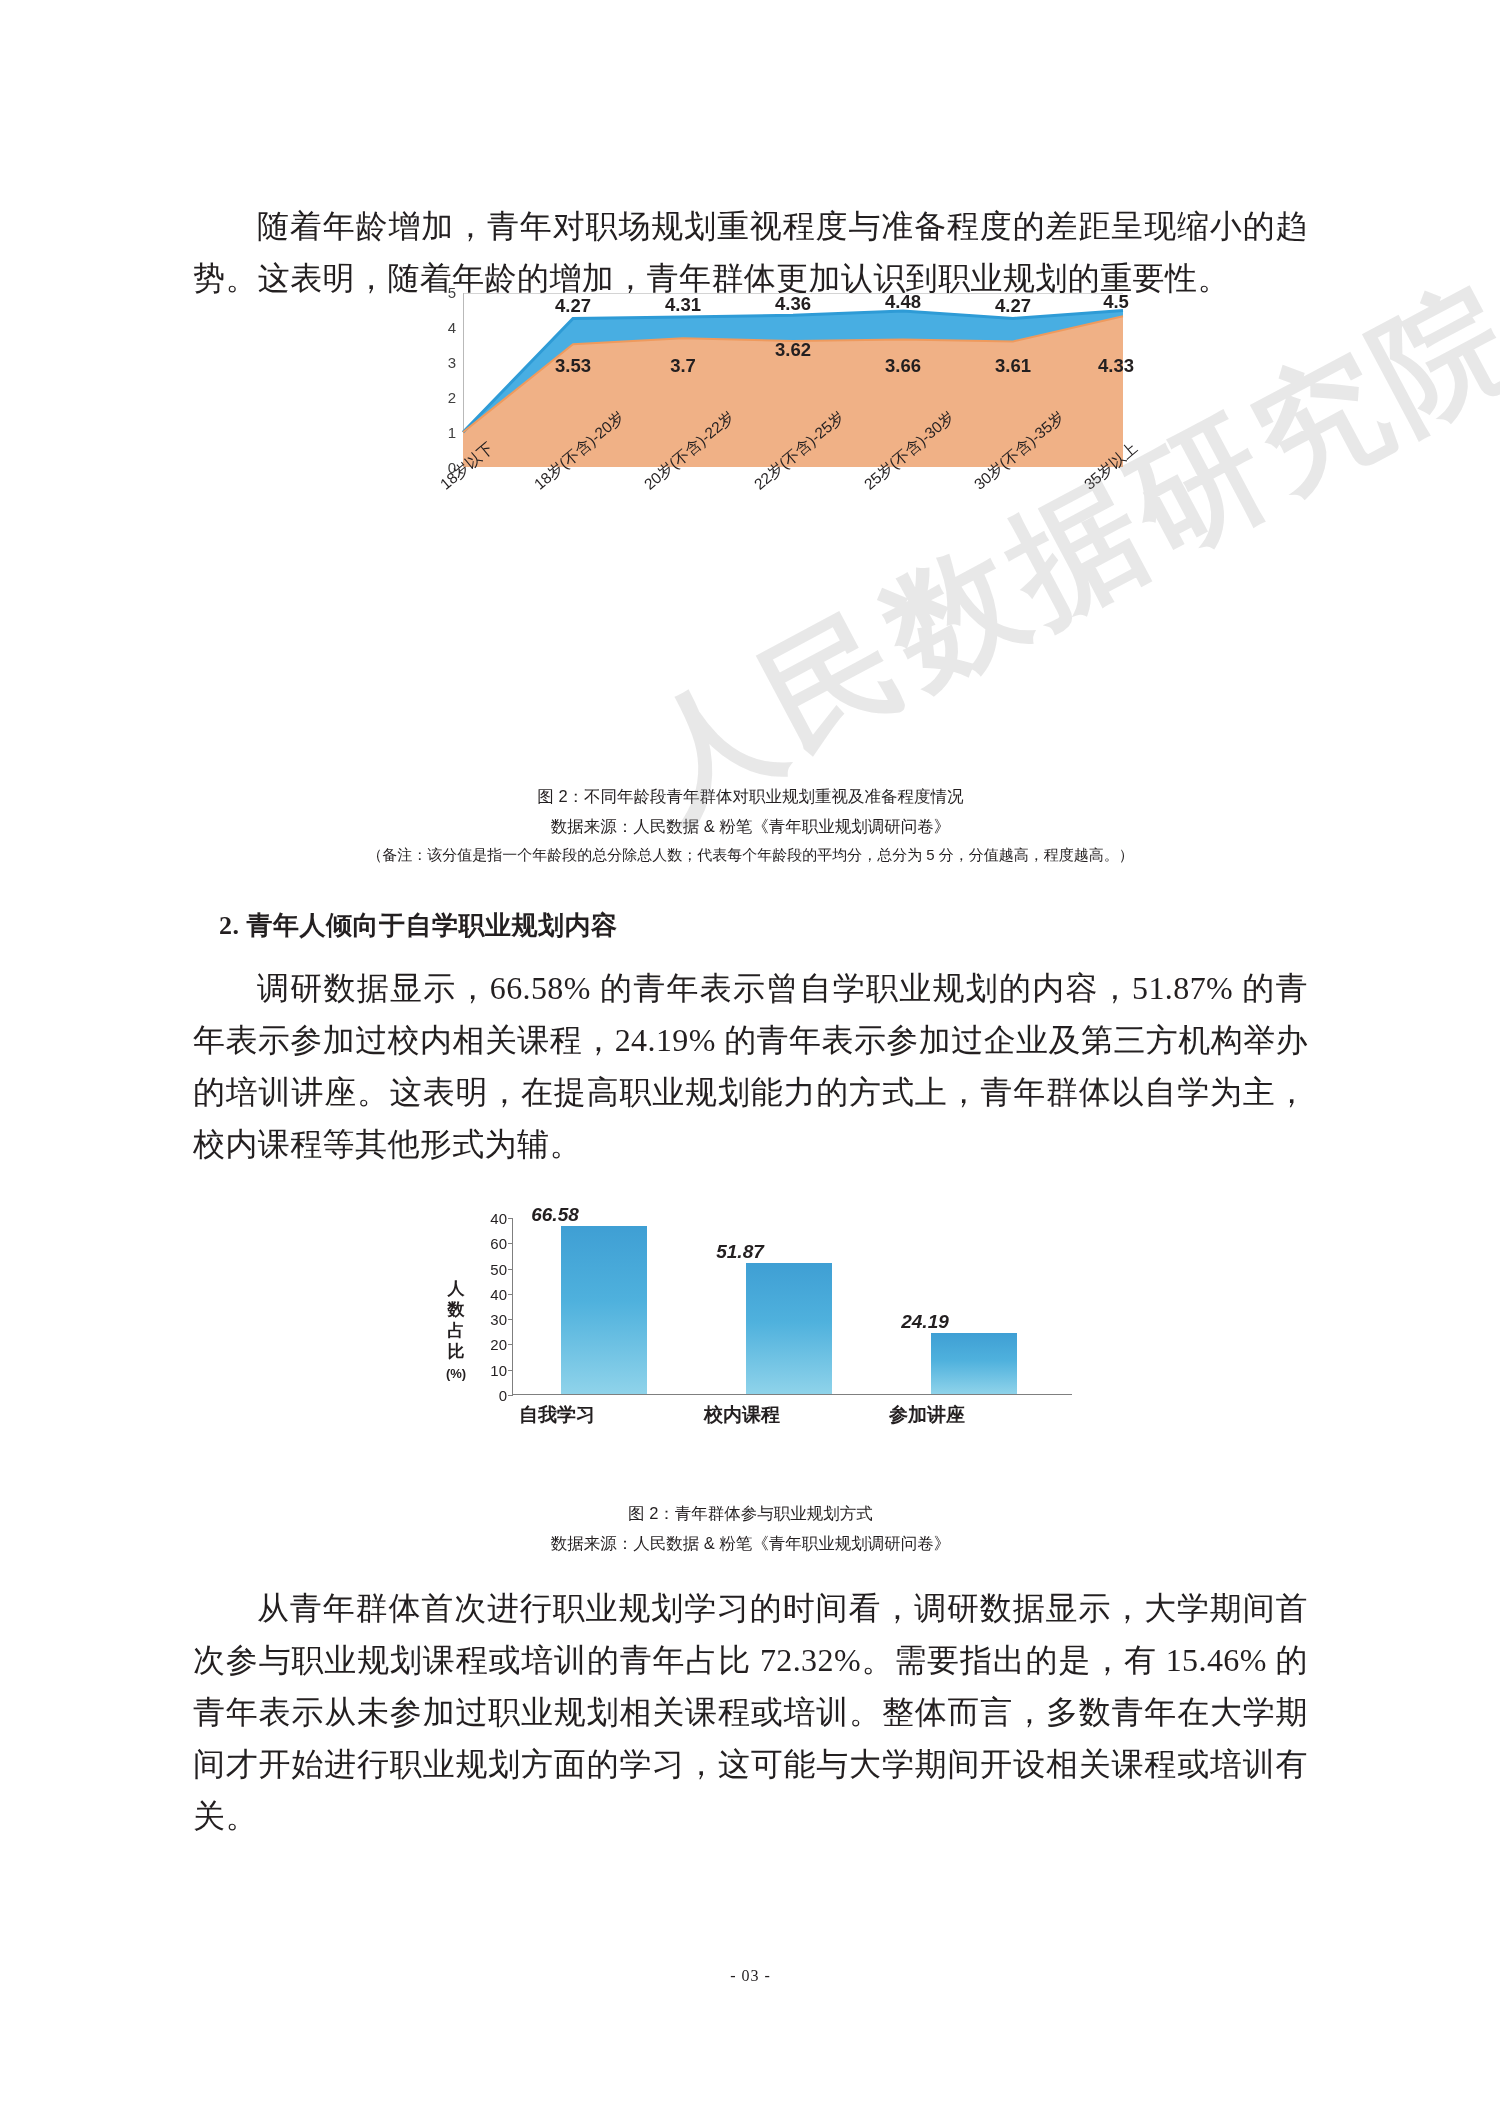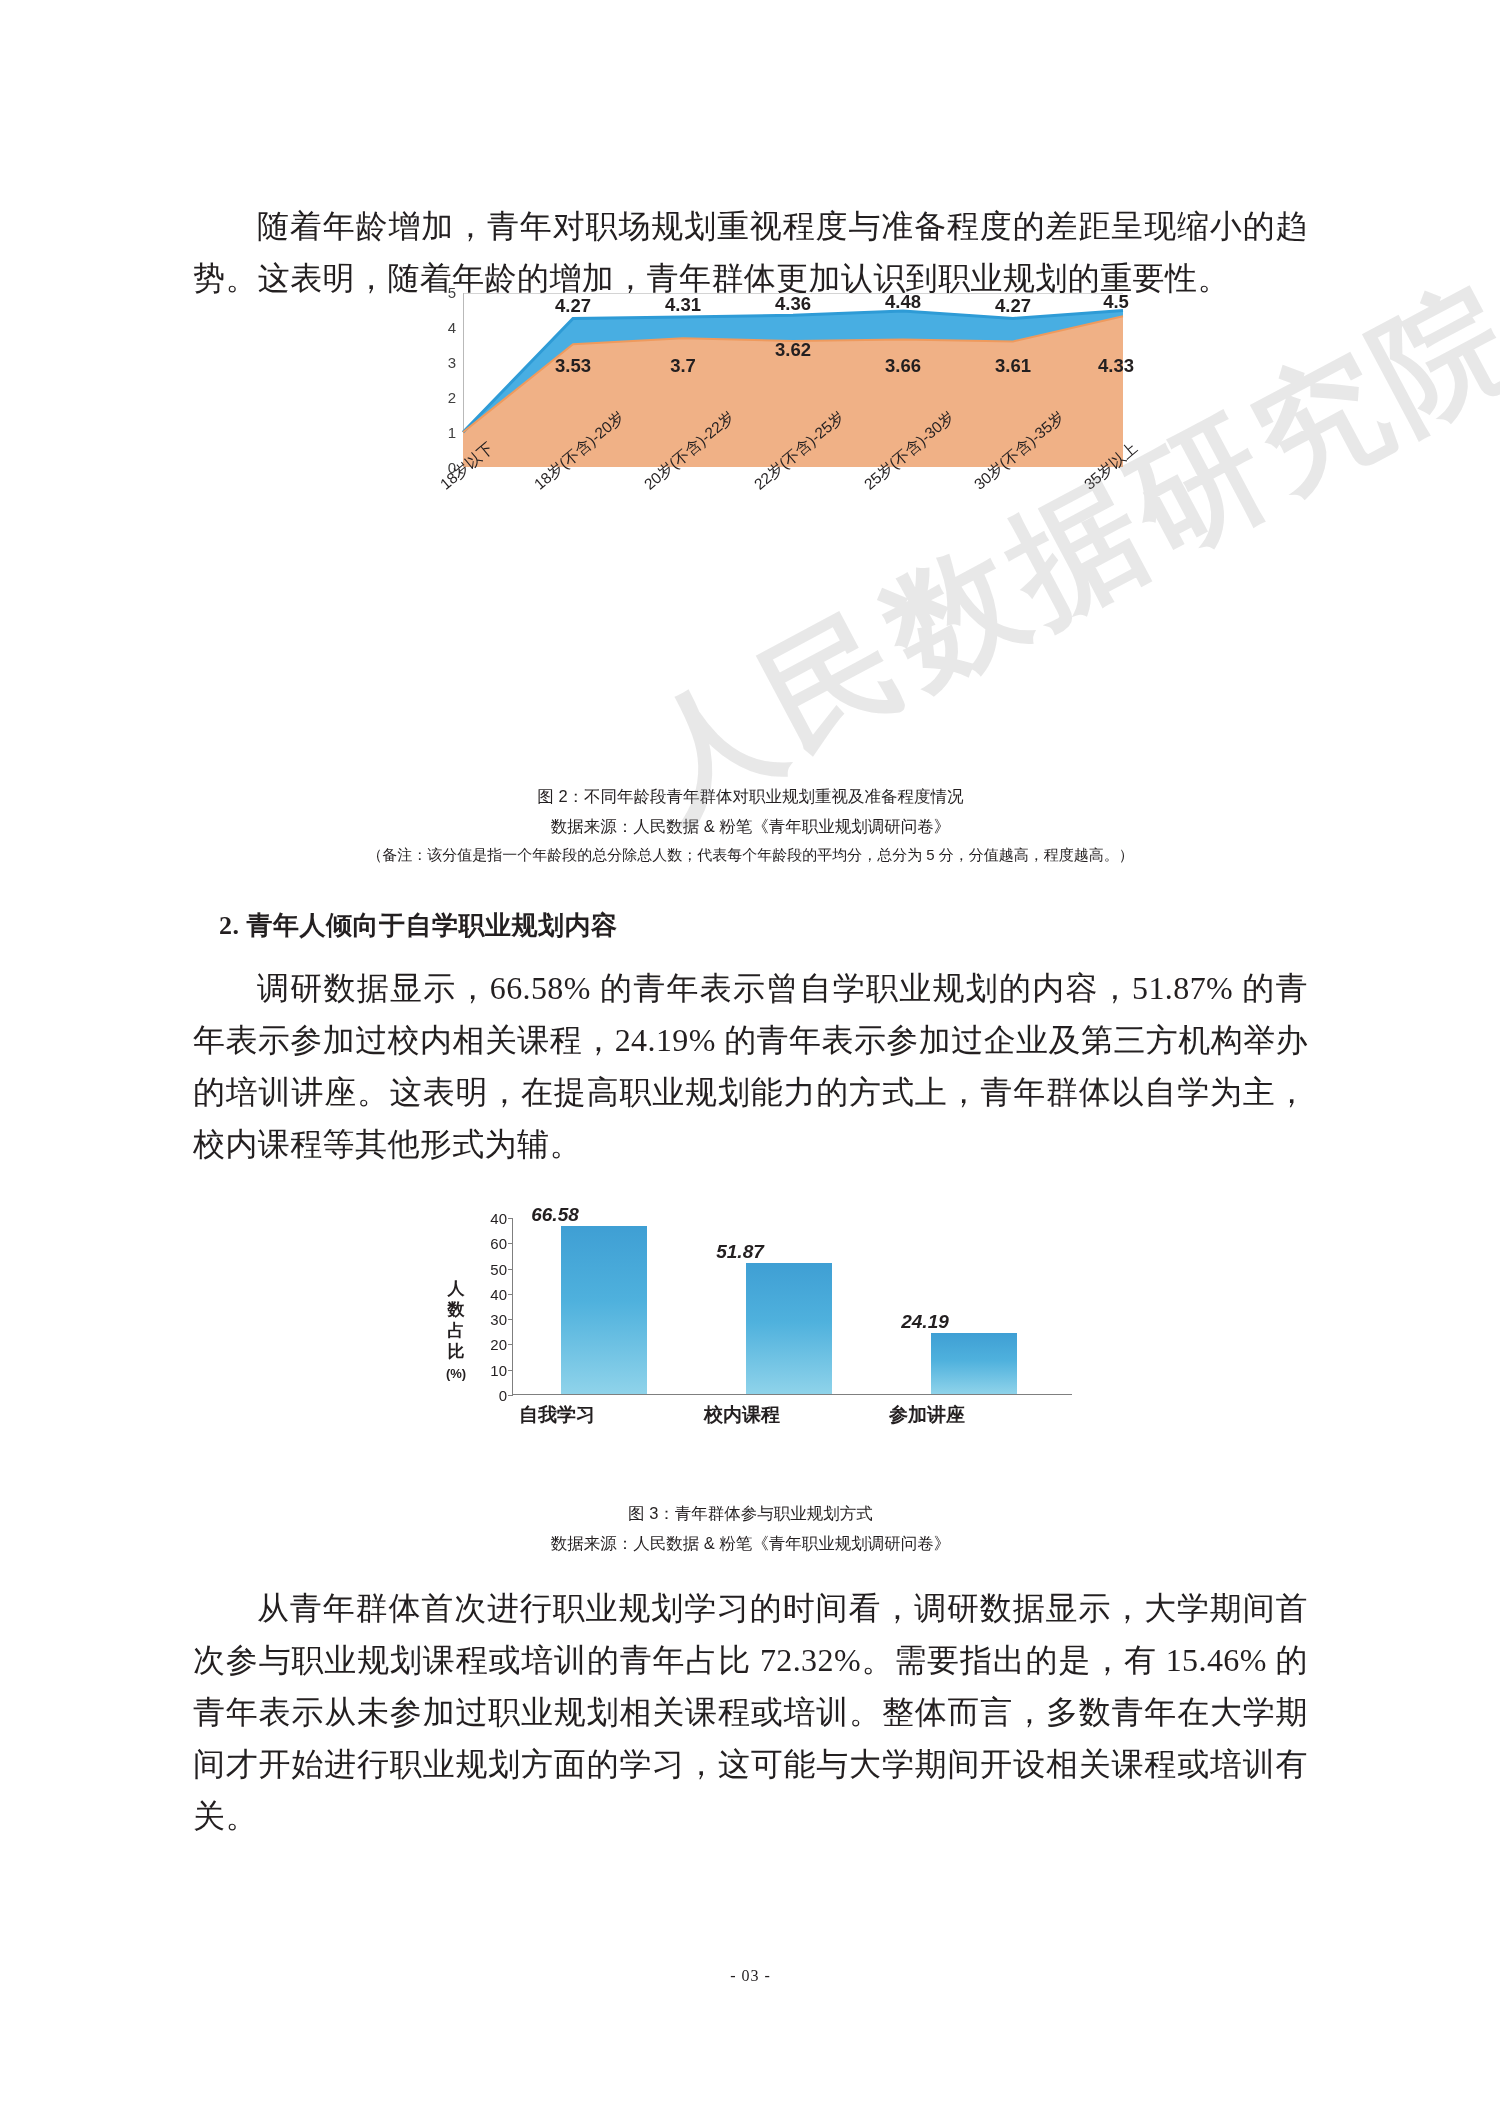--- a/index.html
+++ b/index.html
@@ -363,21 +363,21 @@
       <div class="c2-barval" style="left:49px;  top:-14px;">66.58</div>
       <div class="c2-barval" style="left:234px; top:23px;">51.87</div>
       <div class="c2-barval" style="left:419px; top:93px;">24.19</div>
 
       <div class="c2-xcat" style="left:31px;">自我学习</div>
       <div class="c2-xcat" style="left:216px;">校内课程</div>
       <div class="c2-xcat" style="left:401px;">参加讲座</div>
     </div>
 
     <div style="position:absolute; left:0; top:1498px; width:1115px;">
-      <div class="caption">图 3：青年群体参与职业规划方式</div>
+      <div class="caption">图 2：青年群体参与职业规划方式</div>
       <div class="caption">数据来源：人民数据 &amp; 粉笔《青年职业规划调研问卷》</div>
     </div>
 
     <div style="position:absolute; left:0; top:1582px; width:1115px;">
       <p class="para indent">从青年群体首次进行职业规划学习的时间看，调研数据显示，大学期间首次参与职业规划课程或培训的青年占比 72.32%。需要指出的是，有 15.46% 的青年表示从未参加过职业规划相关课程或培训。整体而言，多数青年在大学期间才开始进行职业规划方面的学习，这可能与大学期间开设相关课程或培训有关。</p>
     </div>
 
     <div class="pagenum">- 03 -</div>
 
   </div>

